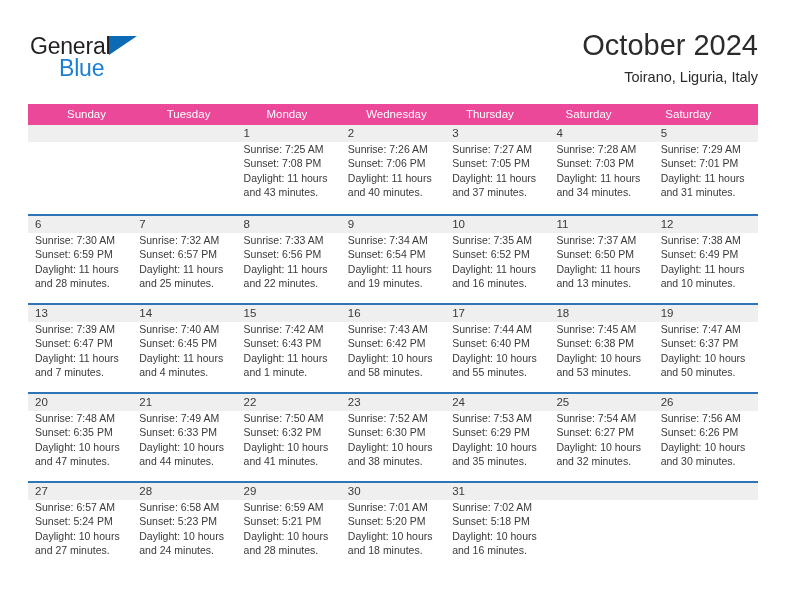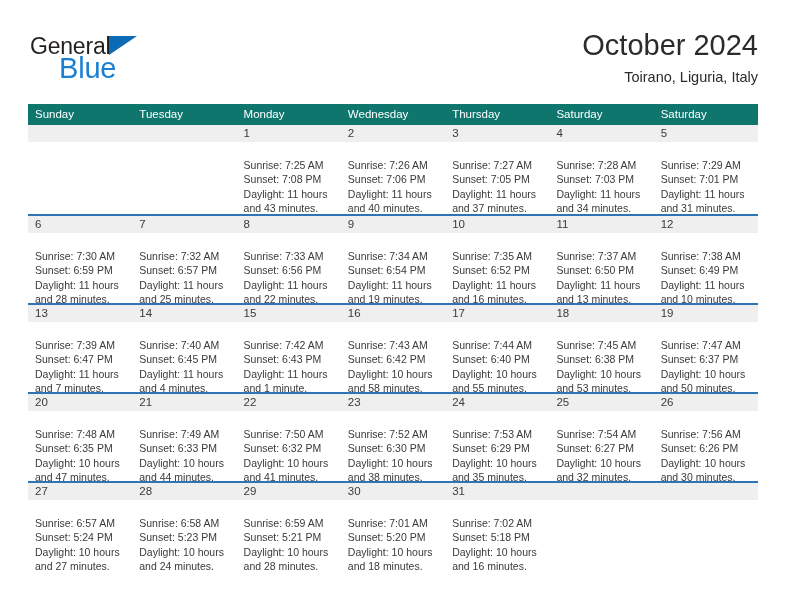--- a/index.html
+++ b/index.html
@@ -50,21 +50,21 @@
     top: 3px;
     width: 0;
     height: 0;
     border-left: 28px solid #0d6ab5;
     border-bottom: 19px solid transparent;
   }
   .logo-blue {
     position: absolute;
     left: 29px;
     top: 22px;
-    font-size: 29px;
+    font-size: 23px;
     letter-spacing: -0.2px;
     color: #1b7fd4;
     line-height: 26px;
   }
 
   .title-block {
     position: absolute;
     right: 0;
     top: 0;
     text-align: right;
@@ -87,22 +87,23 @@
 
   
   .calendar {
     position: absolute;
     left: 28px;
     top: 104px;
     width: 730px;
   }
   .dow-row {
     display: flex;
-    background: #0f766e;
+    background: #ec4899;
     height: 21px;
+    padding-left: 32px;
   }
   .dow {
     flex: 1 1 0;
     color: #ffffff;
     font-size: 11.5px;
     line-height: 21px;
     padding-left: 7px;
     box-sizing: border-box;
     white-space: nowrap;
     overflow: hidden;
@@ -128,21 +129,21 @@
     padding-left: 7px;
     box-sizing: border-box;
     color: #3a3a3a;
     font-size: 11.5px;
     line-height: 17px;
   }
   .cell.empty .daynum-band {
     background: #efefef;
   }
   .cell-body {
-    padding: 16px 6px 0 7px;
+    padding: 0 6px 0 7px;
     box-sizing: border-box;
   }
   .line {
     font-size: 10.5px;
     line-height: 14.4px;
     color: #3a3a3a;
     white-space: nowrap;
   }
 </style>
 </head>

